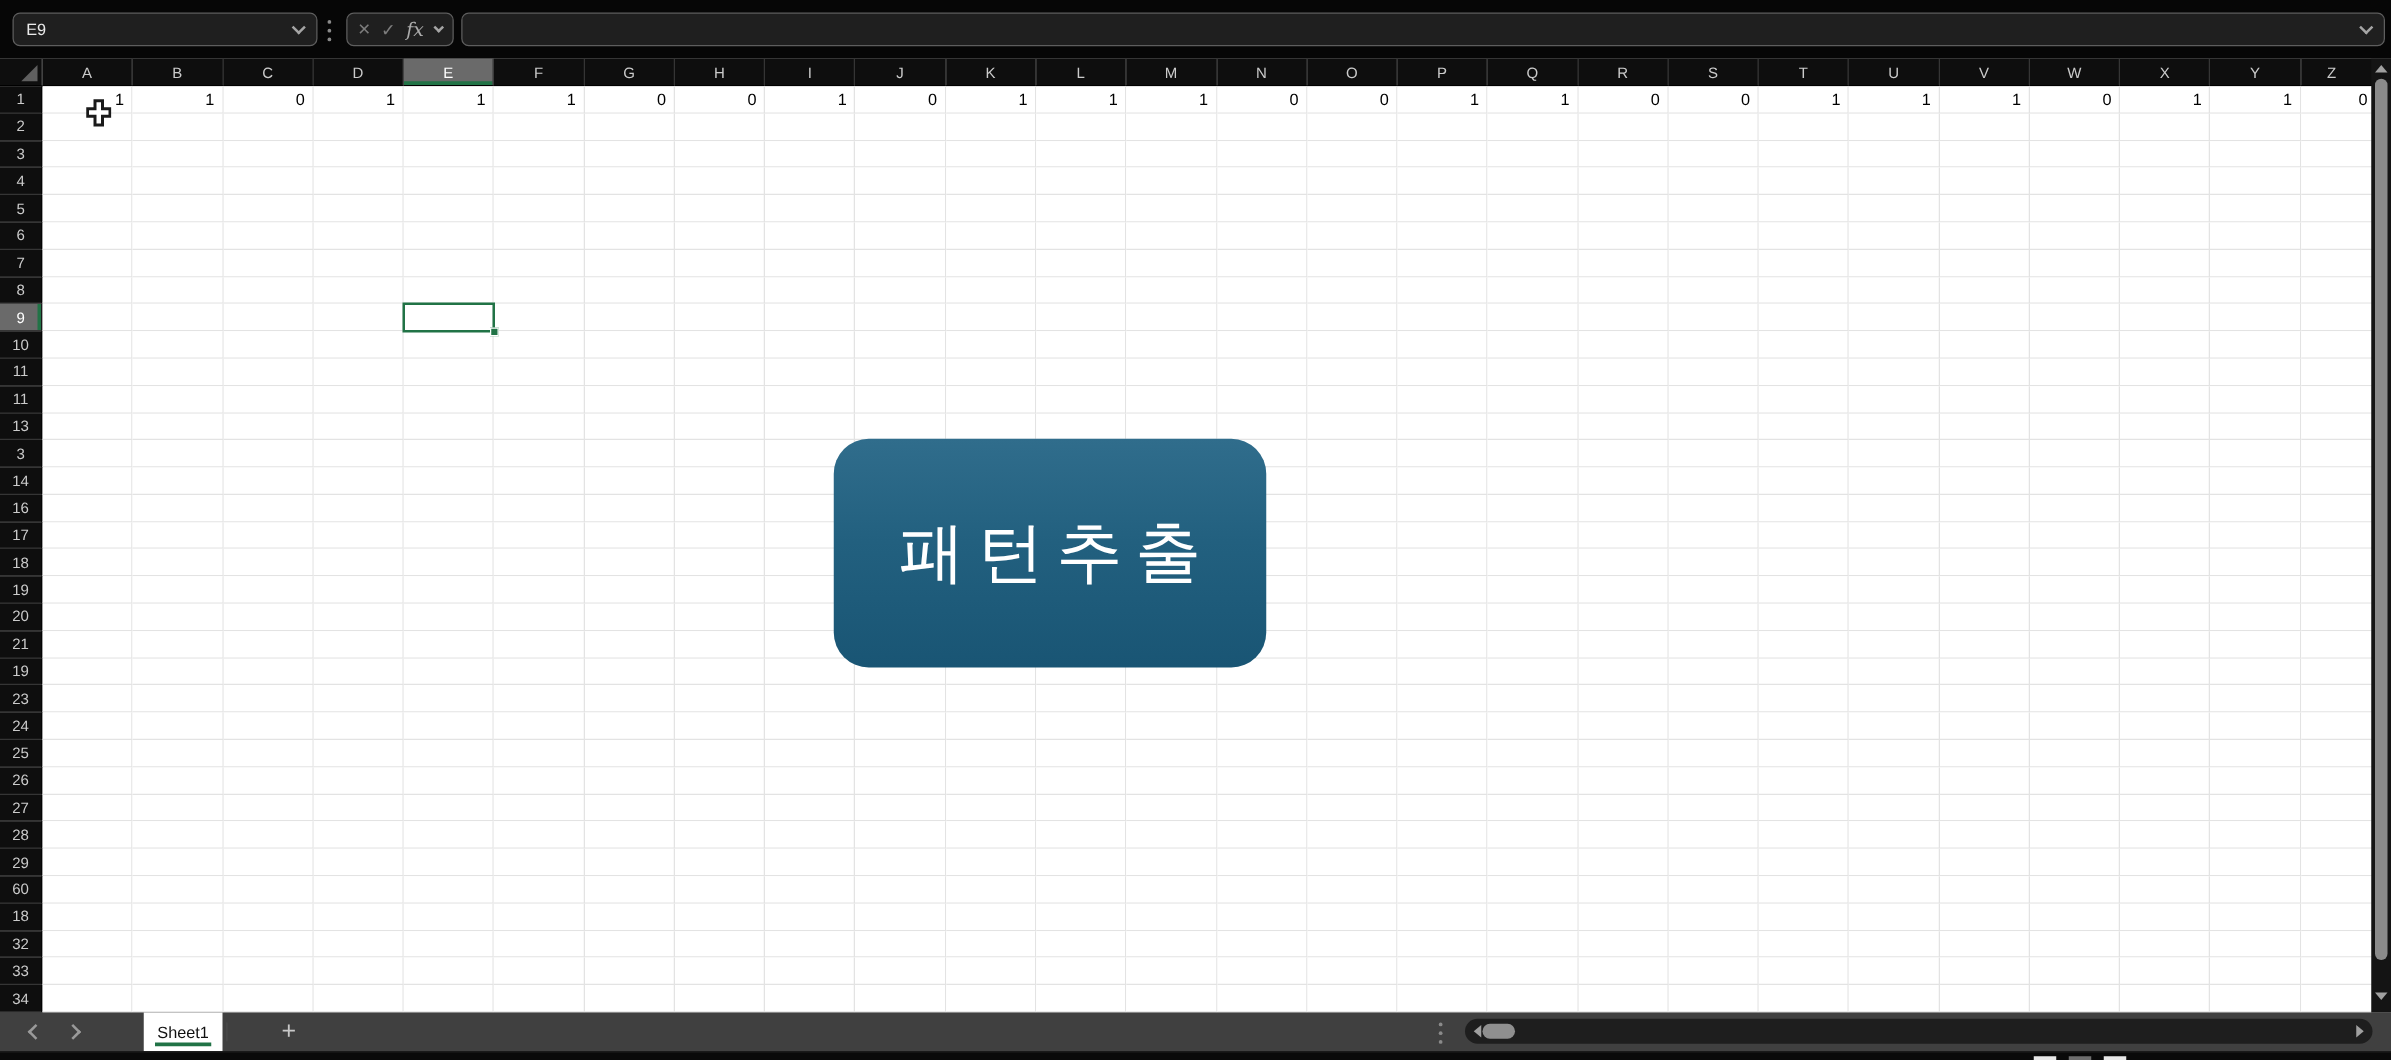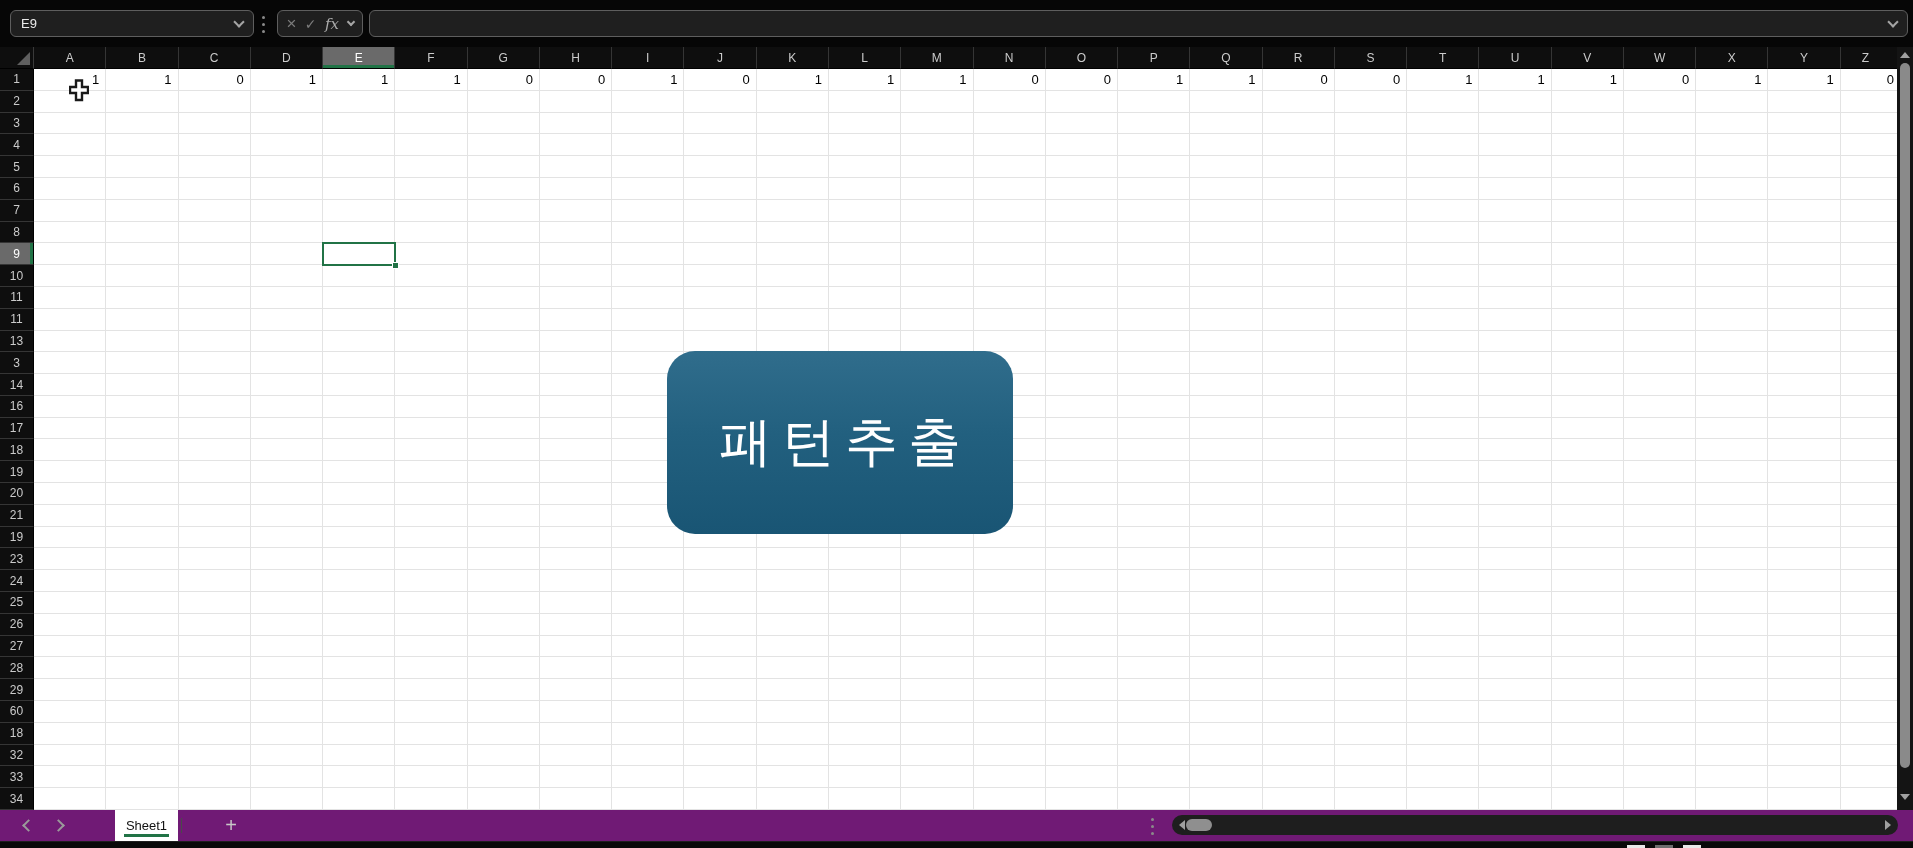--- a/index.html
+++ b/index.html
@@ -47,21 +47,21 @@
   
   #shapebtn { position:absolute; left:667px; top:351px; width:346px; height:183px; border-radius:28px;
               background:linear-gradient(180deg,#306d8c 0%,#22607f 45%,#195574 100%);
               display:flex; align-items:center; justify-content:center; z-index:4;
               color:#ffffff; font-size:53px; letter-spacing:10px; padding-left:10px; }
 
   
   #cellcursor { position:absolute; left:69px; top:79px; z-index:6; }
 
   
-  #tabbar { position:absolute; left:0; top:810px; width:1913px; height:31px; background:#701a75; }
+  #tabbar { position:absolute; left:0; top:810px; width:1913px; height:31px; background:#404040; }
   .navchev { position:absolute; top:11px; width:9px; height:9px; border-color:#9a9a9a; border-style:solid; border-width:0; }
   #navprev { left:24px; border-left-width:2px; border-bottom-width:2px; transform:rotate(45deg); }
   #navnext { left:54px; border-right-width:2px; border-bottom-width:2px; transform:rotate(-45deg); }
   #sheettab { position:absolute; left:115px; top:0; width:63px; height:31px; background:#ffffff;
               display:flex; align-items:center; justify-content:center; }
   #sheettab .lbl { color:#111; font-size:13px; }
   #sheettab .underline { position:absolute; left:9px; right:9px; bottom:4px; height:3px; background:#217346; }
   #tabdivider { position:absolute; left:181px; top:8px; width:1px; height:15px; background:#4a4a4a; }
   #addsheet { position:absolute; left:218px; top:2px; width:26px; height:26px; color:#c8c8c8;
               font-size:20px; display:flex; align-items:center; justify-content:center; }

